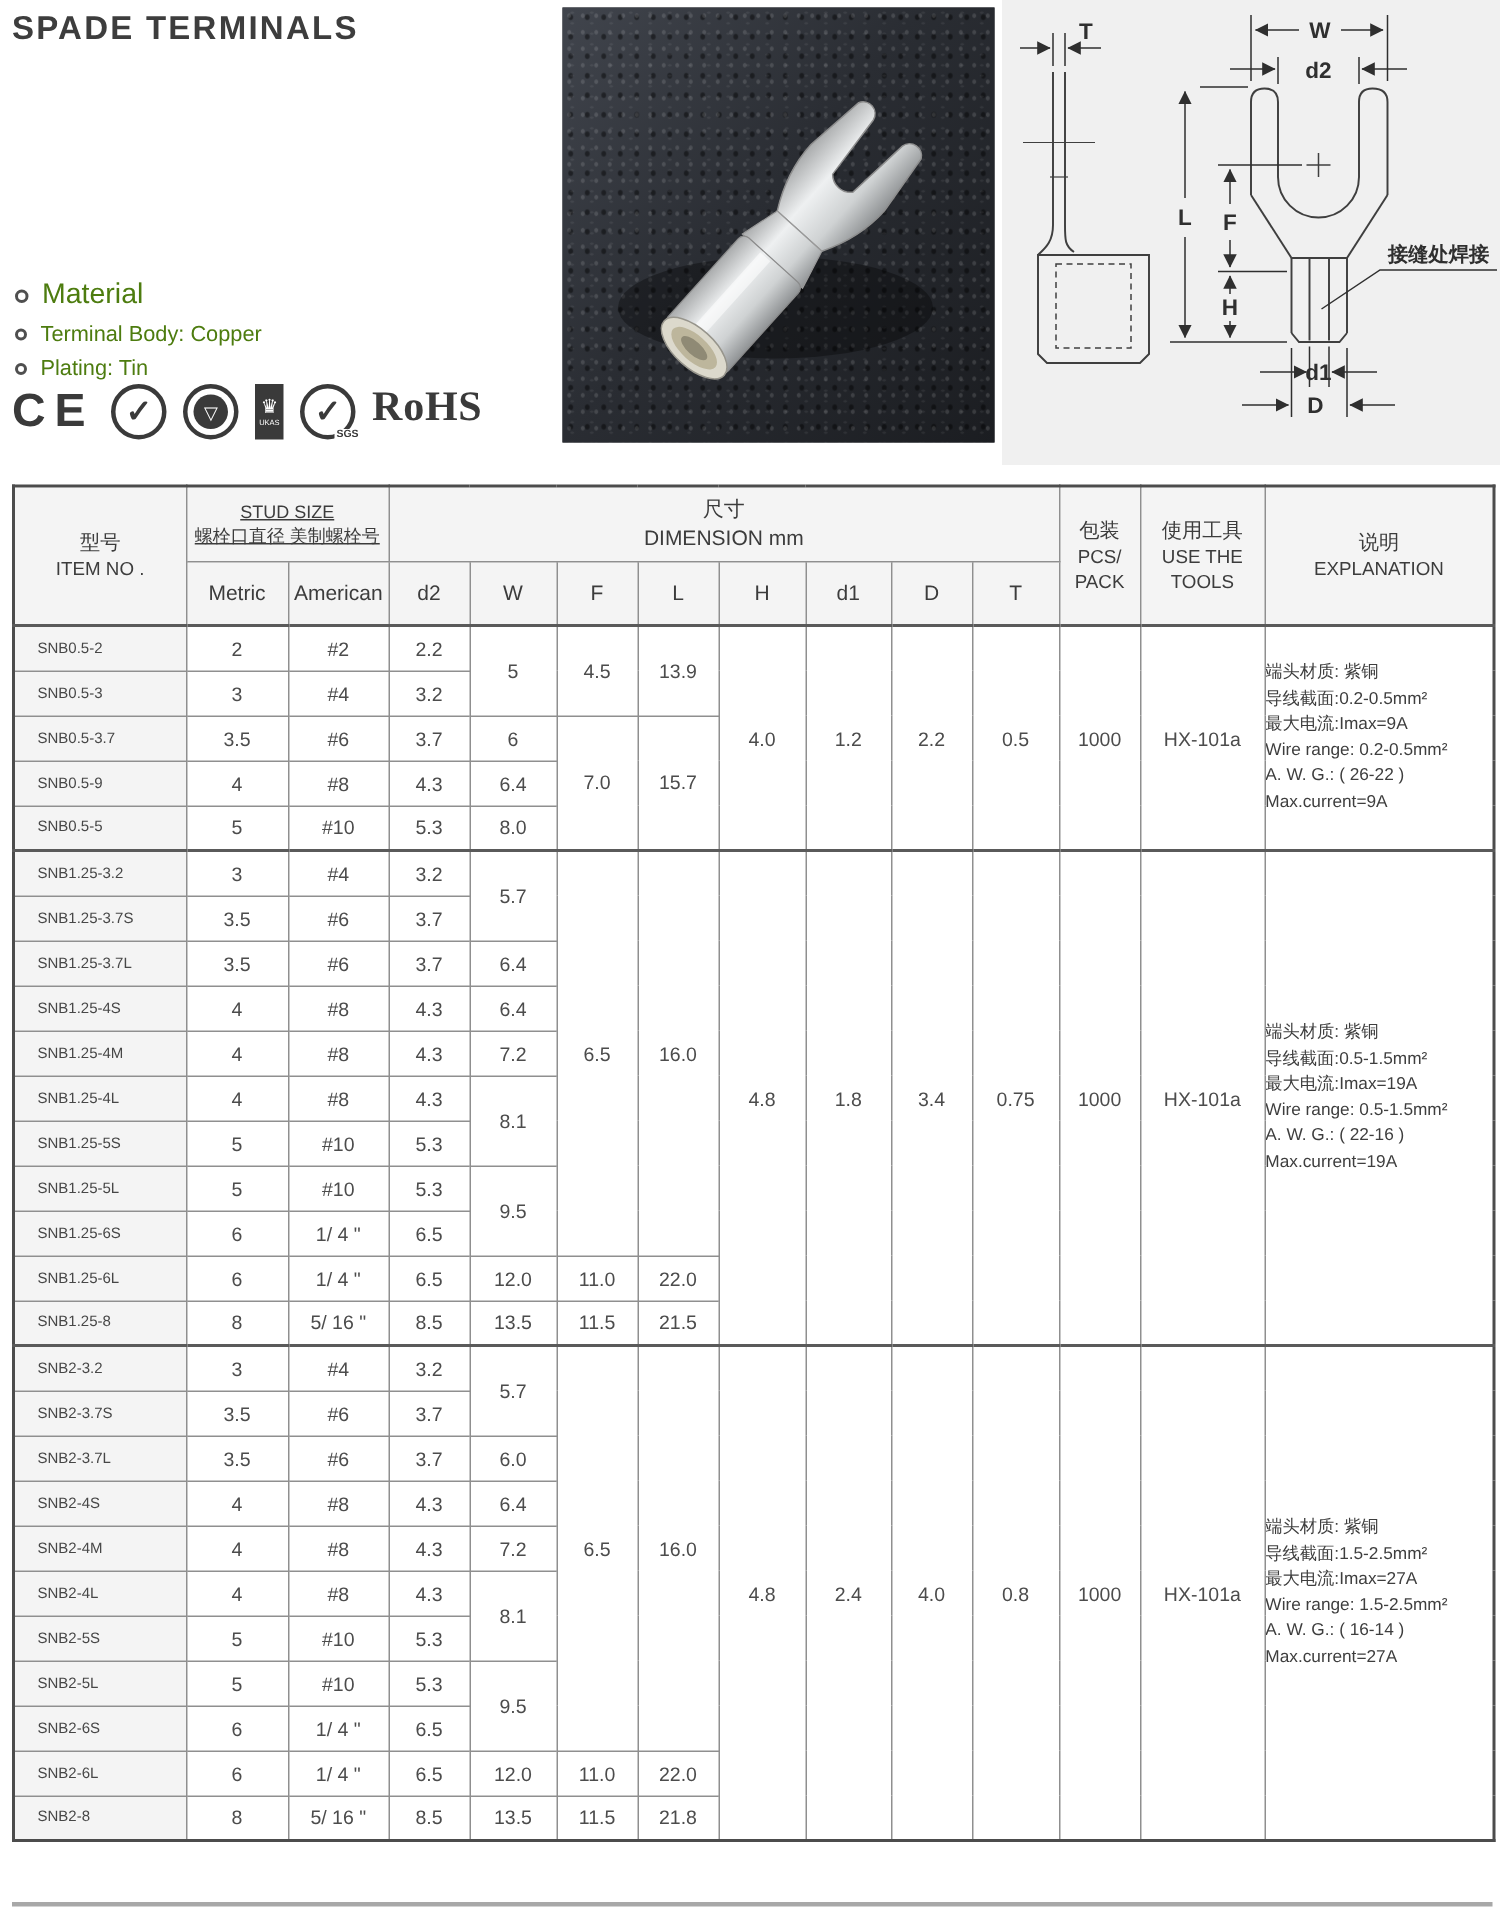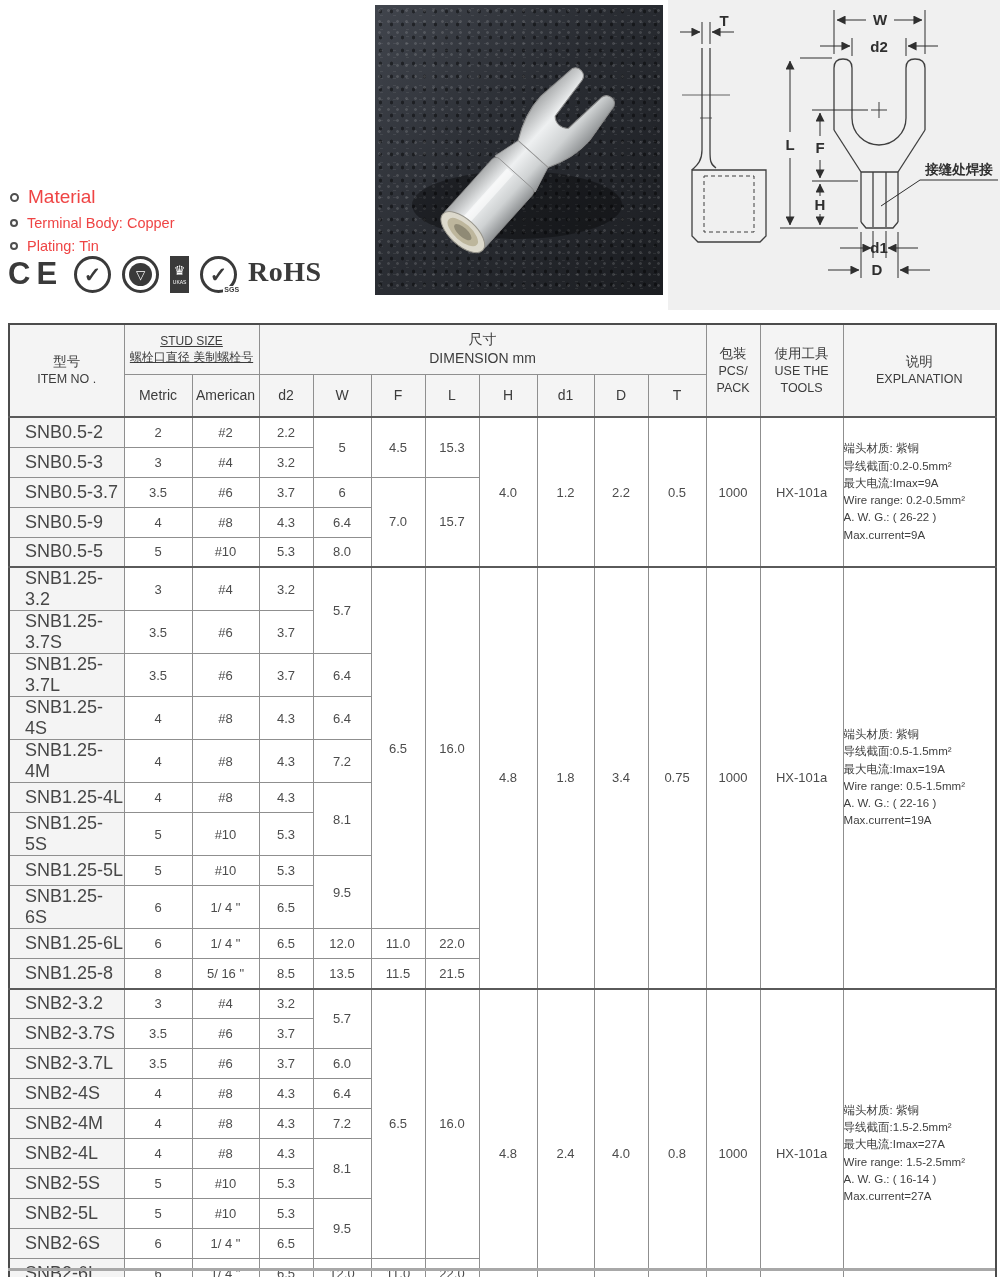--- a/index.html
+++ b/index.html
@@ -3,21 +3,21 @@
 <meta charset="utf-8">
 <style>
   * { margin:0; padding:0; box-sizing:border-box; }
   body { background:#fff; font-family:"Liberation Sans", sans-serif; }
   .page { position:relative; width:1000px; height:1277px; background:#fff; overflow:hidden; }
 
   
   .title { position:absolute; left:8px; top:6px; font-size:22px; font-weight:bold;
            letter-spacing:1.5px; color:#3d3d3d; }
   .material { position:absolute; left:10px; top:186px; }
-  .mat-row { display:flex; align-items:center; margin-bottom:7px; color:#ef4444; }
+  .mat-row { display:flex; align-items:center; margin-bottom:7px; color:#4d7c0f; }
   .mat-heading { font-size:19px; }
   .mat-item { font-size:14.5px; }
   .ring { width:9px; height:9px; border:2px solid #4f4f4f; border-radius:50%;
           display:inline-block; margin-right:9px; flex:none; }
   .ring.small { width:8px; height:8px; }
 
   .certs { position:absolute; left:8px; top:256px; display:flex; align-items:flex-start;
            gap:11px; height:46px; color:#3a3a3a; }
   .ce { font-size:31px; font-weight:bold; letter-spacing:6px; color:#3a3a3a; }
   .badge { width:37px; height:37px; border:3px solid #3a3a3a; border-radius:50%;
@@ -60,33 +60,34 @@
   .spec-table thead tr:first-child th { height:50px; }
   .spec-table thead tr:last-child th { height:43px; font-size:14px;margin-left:39px; }
   .zh { font-size:13.5px; line-height:1.35; }
   .en { font-size:12.5px; line-height:1.35; }
   .th-dim .zh, .th-dim .en { font-size:14px; }
   .th-stud .en, .th-stud .zh { font-size:12px;text-decoration:underline; }
   .spec-table tbody tr { height:30px; }
   .spec-table td { text-align:center; vertical-align:middle; font-size:13px;
                    color:#4c4c4c; background:#fff; }
   .spec-table td.col-item { text-align:left; padding-left:15px; background:#f4f4f4;
-                            font-size:18px; color:#474747; }
+                            font-size:10px; color:#474747; }
   .spec-table td.col-expl { text-align:left; vertical-align:middle; padding:6px 4px 6px 0;
                             font-size:11.5px; line-height:1.5; color:#3e3e3e; }
   .spec-table tbody tr.block-start td { border-top:2px solid #5a5a5a; }
 
   .bottom-band { position:absolute; left:8px; top:1268px; width:987px; height:3px;
                  background:#a8a8a8; }
 </style>
 </head>
 <body>
 
 <div class="page">
 
+  <div class="title">SPADE TERMINALS</div>
 
   <div class="material">
     <div class="mat-row">
       <span class="ring"></span>
       <span class="mat-heading">Material</span>
     </div>
     <div class="mat-row">
       <span class="ring small"></span>
       <span class="mat-item">Terminal Body: Copper</span>
     </div>
@@ -285,21 +286,21 @@
       </tr>
     </thead>
     <tbody>
         <tr class="block-start">
           <td class="col-item">SNB0.5-2</td>
           <td class="col-num">2</td>
           <td class="col-num">#2</td>
           <td class="col-num">2.2</td>
           <td rowspan="2" class="col-num">5</td>
           <td rowspan="2" class="col-num">4.5</td>
-          <td rowspan="2" class="col-num">15.3</td>
+          <td rowspan="2" class="col-num">13.9</td>
           <td rowspan="5" class="col-num">4.0</td>
           <td rowspan="5" class="col-num">1.2</td>
           <td rowspan="5" class="col-num">2.2</td>
           <td rowspan="5" class="col-num">0.5</td>
           <td rowspan="5" class="col-num">1000</td>
           <td rowspan="5" class="col-num">HX-101a</td>
           <td rowspan="5" class="col-expl">
             <div>端头材质: 紫铜</div>
             <div>导线截面:0.2-0.5mm²</div>
             <div>最大电流:Imax=9A</div>

